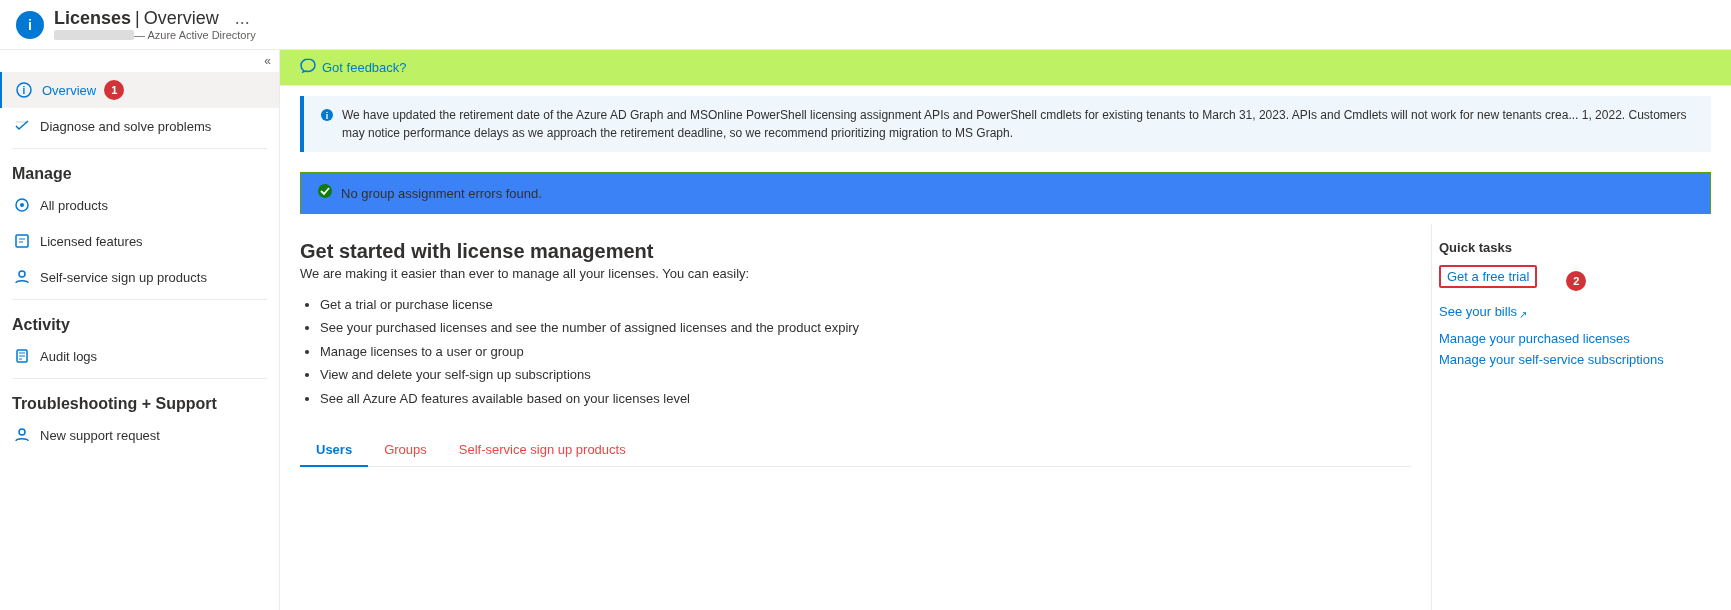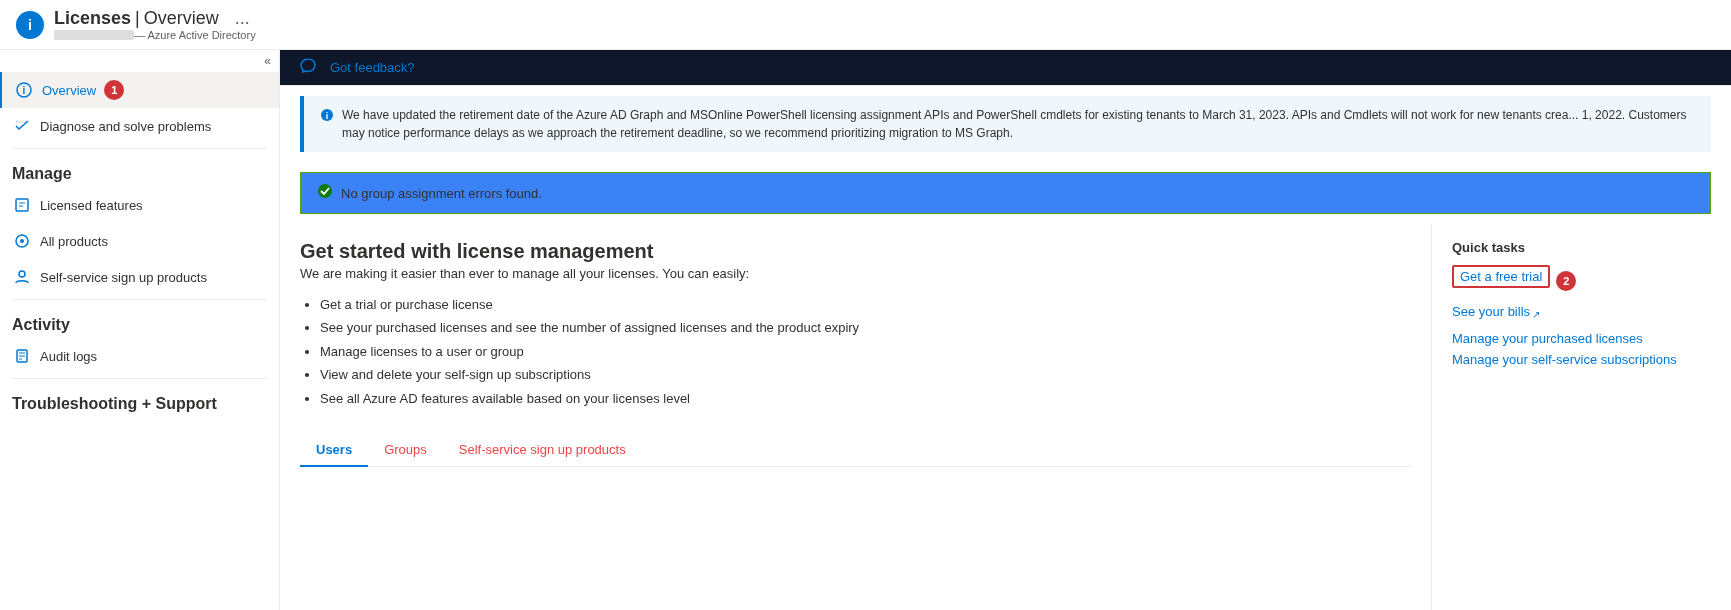--- a/index.html
+++ b/index.html
@@ -21,36 +21,36 @@
     .sidebar-item.active { background: #edebe9; border-left: 2px solid #0078d4; }
     .sidebar-item .item-icon { width: 20px; height: 20px; margin-right: 8px; flex-shrink: 0; display: flex; align-items: center; justify-content: center; }
 
     .sidebar-section-label { font-size: 16px; font-weight: 600; color: #323130; padding: 12px 12px 4px; }
     .sidebar-divider { border: none; border-top: 1px solid #edebe9; margin: 4px 12px; }
 
     
     .main { flex: 1; overflow-y: auto; padding: 0; display: flex; flex-direction: column; }
 
     
-    .feedback-bar { display: flex; align-items: center; padding: 8px 20px; border-bottom: 1px solid #edebe9; background: #0f172a; gap: 8px; }
+    .feedback-bar { display: flex; align-items: center; padding: 8px 20px; border-bottom: 1px solid #edebe9; background: #bef264; }
     .feedback-icon { color: #0078d4; margin-right: 6px; font-size: 15px; }
     .feedback-link { color: #0078d4; text-decoration: none; font-size: 13px; cursor: pointer; }
 
     
     .info-banner { background: #eff6fc; border-left: 4px solid #0078d4; padding: 10px 16px; margin: 10px 20px; display: flex; align-items: flex-start; font-size: 12px; color: #323130; line-height: 1.5; }
     .info-banner-icon { color: #0078d4; margin-right: 8px; font-size: 14px; flex-shrink: 0; margin-top: 1px; }
 
     
     .success-banner { background: #3b82f6; border: 1px solid #57a300; padding: 10px 16px; margin: 10px 20px; display: flex; align-items: center; font-size: 13px; color: #323130; }
     .success-icon { color: #107c10; margin-right: 8px; font-size: 16px; }
 
     
     .content-body { display: flex; flex: 1; padding: 0 20px; }
     .content-main { flex: 1; padding-top: 16px; }
-    .content-sidebar { width: 280px; padding-top: 16px; padding-left: 20px; border-left: 1px solid #edebe9; margin-left: 20px; flex-shrink: 0; }
+    .content-sidebar { width: 280px; padding-top: 16px; padding-left: 7px; border-left: 1px solid #edebe9; margin-left: 20px; flex-shrink: 0; }
 
     .page-title { font-size: 20px; font-weight: 700; margin-bottom: 3px; color: #323130; }
     .page-desc { font-size: 13px; color: #323130; margin-bottom: 12px; }
 
     .bullet-list { list-style: disc; padding-left: 20px; font-size: 13px; line-height: 1.8; color: #323130; }
 
     
     .tabs { display: flex; border-bottom: 1px solid #edebe9; margin-top: 24px; }
     .tab { padding: 8px 16px; font-size: 13px; cursor: pointer; color: #ef4444; border-bottom: 2px solid transparent; margin-bottom: -1px; }
     .tab.active { color: #0078d4; border-bottom: 2px solid #0078d4; font-weight: 600; }
@@ -122,36 +122,36 @@
       </span>
       <span>Diagnose and solve problems</span>
     </div>
 
     <hr class="sidebar-divider">
     <div class="sidebar-section-label">Manage</div>
 
     <div class="sidebar-item">
       <span class="item-icon">
         <svg width="16" height="16" viewBox="0 0 16 16" fill="none">
+            <circle cx="8" cy="8" r="6" stroke="#0078d4" stroke-width="1.5"></circle>
+            <circle cx="8" cy="8" r="2" fill="#0078d4"></circle>
+          </svg>
+      </span>
+      <span>All products</span>
+    </div>
+
+    <div class="sidebar-item">
+      <span class="item-icon">
+        <svg width="16" height="16" viewBox="0 0 16 16" fill="none">
             <rect x="2" y="2" width="12" height="12" rx="1" stroke="#0078d4" stroke-width="1.5"></rect>
             <line x1="5" y1="6" x2="11" y2="6" stroke="#0078d4" stroke-width="1"></line>
             <line x1="5" y1="9" x2="9" y2="9" stroke="#0078d4" stroke-width="1"></line>
           </svg>
       </span>
       <span>Licensed features</span>
-    </div>
-
-    <div class="sidebar-item">
-      <span class="item-icon">
-        <svg width="16" height="16" viewBox="0 0 16 16" fill="none">
-            <circle cx="8" cy="8" r="6" stroke="#0078d4" stroke-width="1.5"></circle>
-            <circle cx="8" cy="8" r="2" fill="#0078d4"></circle>
-          </svg>
-      </span>
-      <span>All products</span>
     </div>
 
     <div class="sidebar-item">
       <span class="item-icon">
         <svg width="16" height="16" viewBox="0 0 16 16" fill="none">
             <circle cx="8" cy="5" r="3" stroke="#0078d4" stroke-width="1.5"></circle>
             <path d="M2 14 C2 11 14 11 14 14" stroke="#0078d4" stroke-width="1.5"></path>
           </svg>
       </span>
       <span>Self-service sign up products</span>
@@ -168,20 +168,29 @@
             <line x1="5" y1="8" x2="11" y2="8" stroke="#0078d4" stroke-width="1"></line>
             <line x1="5" y1="11" x2="8" y2="11" stroke="#0078d4" stroke-width="1"></line>
           </svg>
       </span>
       <span>Audit logs</span>
     </div>
 
     <hr class="sidebar-divider">
     <div class="sidebar-section-label">Troubleshooting + Support</div>
 
+    <div class="sidebar-item">
+      <span class="item-icon">
+        <svg width="16" height="16" viewBox="0 0 16 16" fill="none">
+            <circle cx="8" cy="5" r="3" stroke="#0078d4" stroke-width="1.5"></circle>
+            <path d="M2 14 C2 11 14 11 14 14" stroke="#0078d4" stroke-width="1.5"></path>
+          </svg>
+      </span>
+      <span>New support request</span>
+    </div>
   </div>
 
   <div class="main">
 
     <div class="feedback-bar">
       <span class="feedback-icon">
         <svg width="16" height="16" viewBox="0 0 16 16" fill="none">
             <path d="M8 1C4.13 1 1 3.91 1 7.5c0 2.01 1 3.8 2.57 5L3 14l2.5-1c.8.28 1.6.5 2.5.5 3.87 0 7-2.91 7-6.5S11.87 1 8 1z" stroke="#0078d4" stroke-width="1.5"></path>
           </svg>
       </span>
@@ -224,21 +233,21 @@
         <div class="tabs">
           <div class="tab active">Users</div>
           <div class="tab">Groups</div>
           <div class="tab">Self-service sign up products</div>
         </div>
       </div>
 
       <div class="content-sidebar">
         <div class="quick-tasks-title">Quick tasks</div>
 
-        <div style="display:flex; align-items:center; margin-bottom:8px;">
+        <div style="display:flex; align-items:center; margin-bottom:8px;gap:23px;">
           <a class="quick-task-link highlighted">Get a free trial</a>
           <span class="circle-badge red" style="margin-left:6px;">2</span>
         </div>
 
         <div style="display:flex; align-items:center; margin-bottom:6px;">
           <a class="quick-task-link">See your bills</a>
           <span style="color:#0078d4; font-size:10px; margin-left:2px;">↗</span>
         </div>
 
         <a class="quick-task-link" style="display:block; ">Manage your purchased licenses</a>

